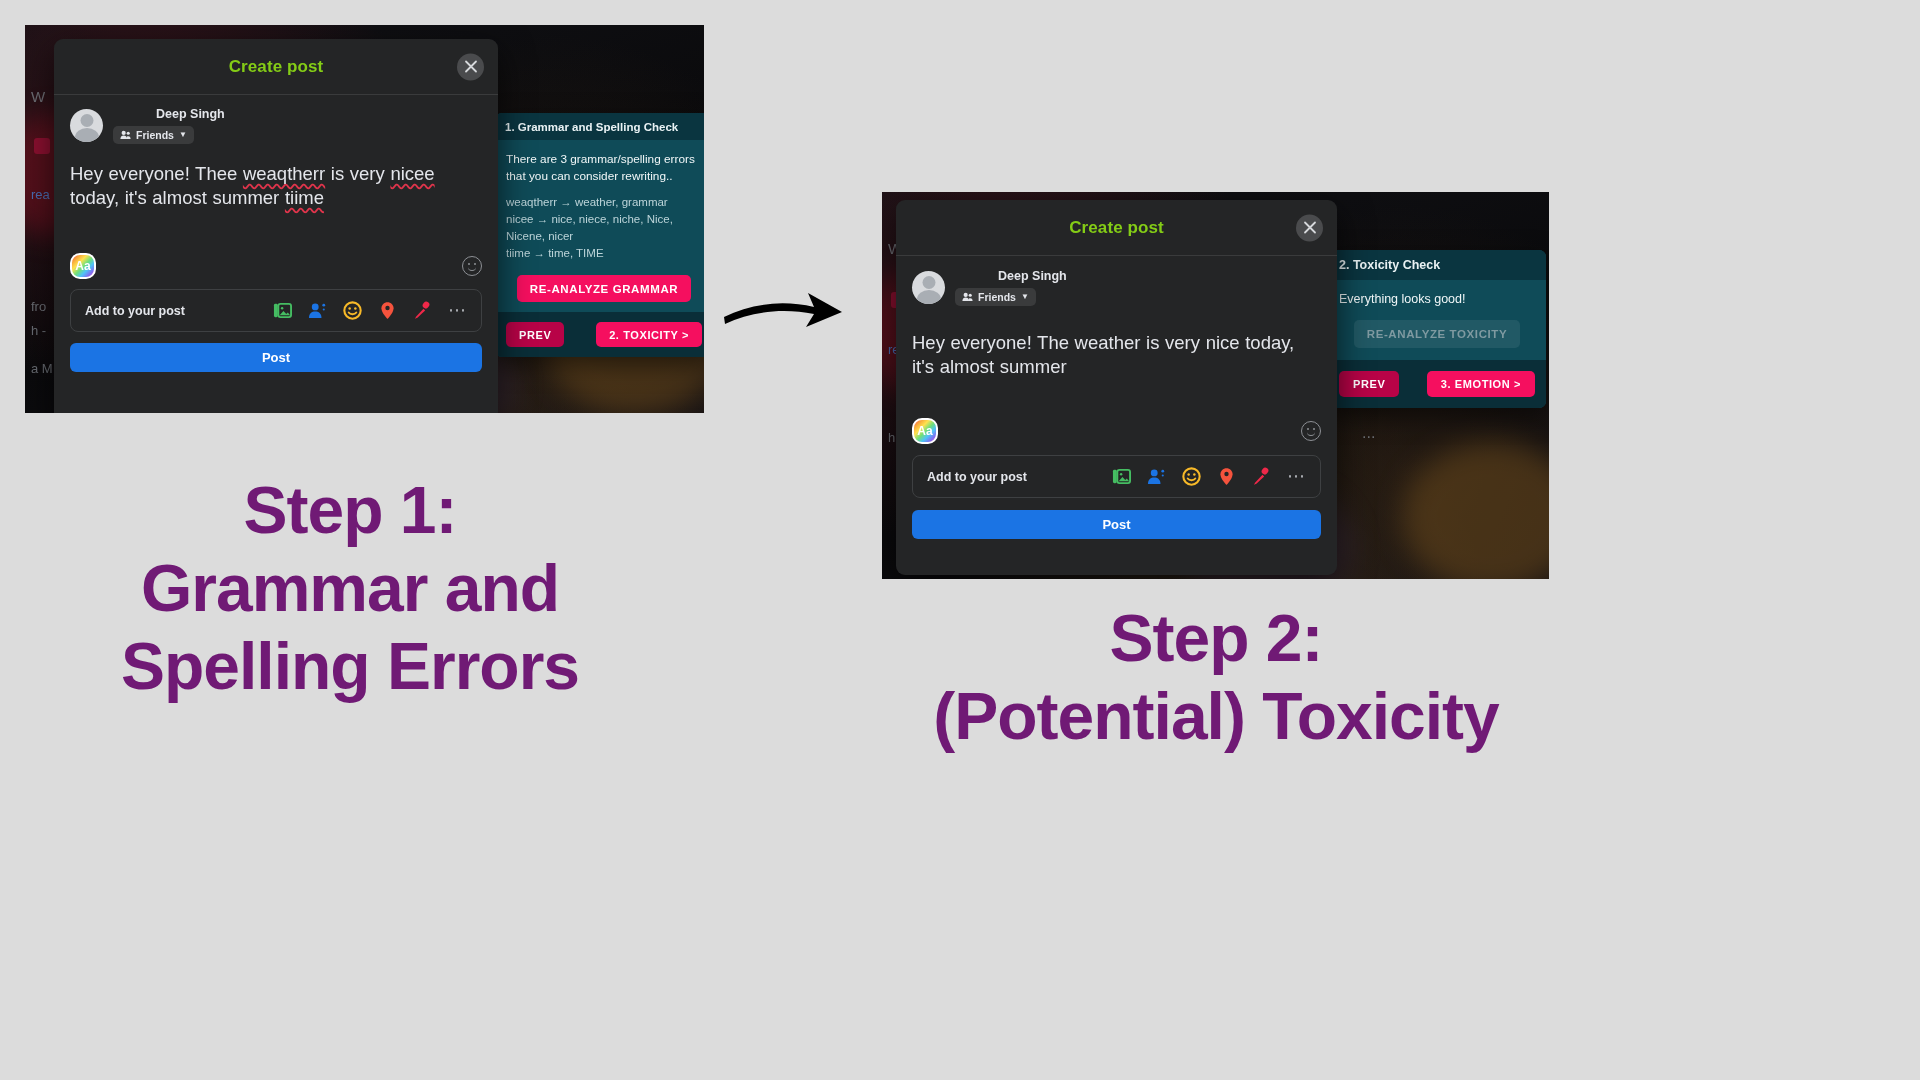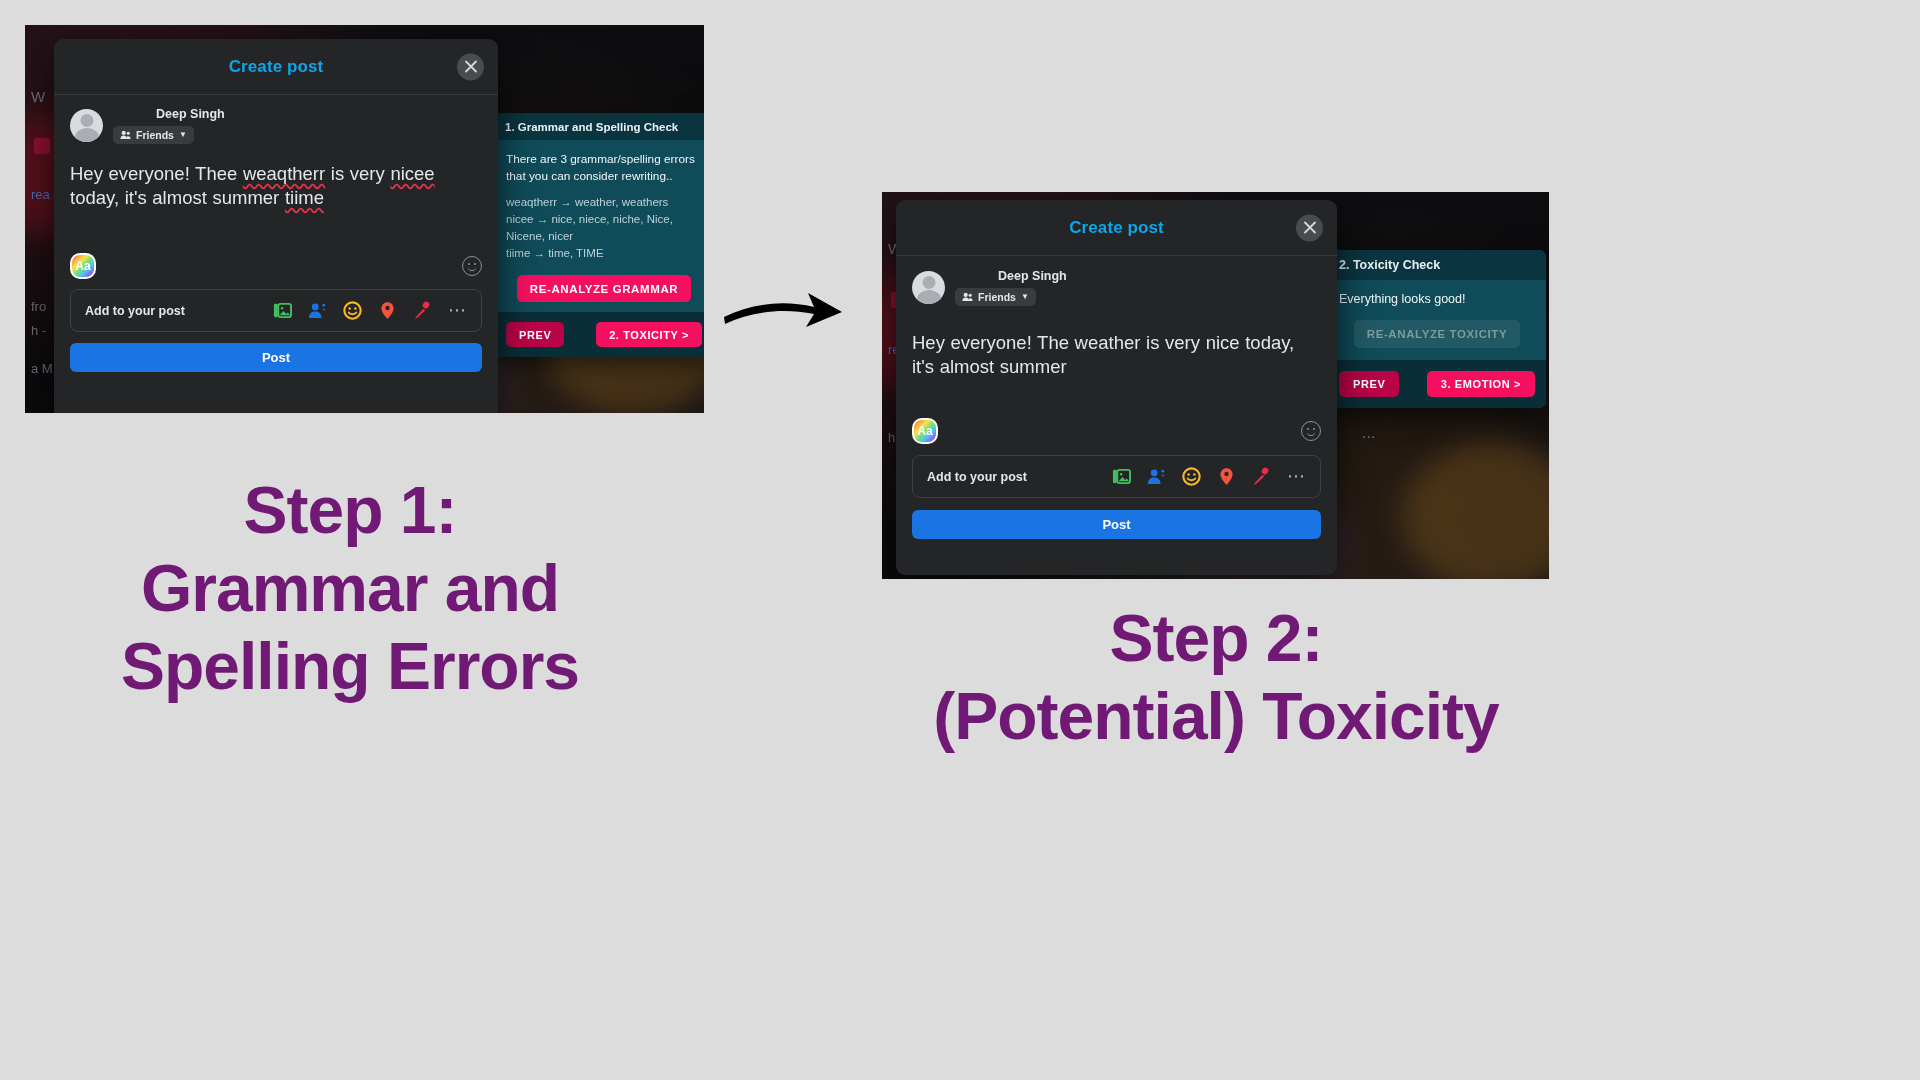--- a/index.html
+++ b/index.html
@@ -64,21 +64,21 @@
   }
   .dlg-head {
     position: relative;
     height: 55px;
     border-bottom: 1px solid #3a3b3c;
     display: flex;
     align-items: center;
     justify-content: center;
   }
   .dlg-title {
-    color: #0ea5e9;
+    color: #84cc16;
     font-weight: bold;
     letter-spacing: .1px;
   }
   .close-btn {
     position: absolute;
     right: 14px;
     top: 50%;
     transform: translateY(-50%);
     border-radius: 50%;
     background: #4a4b4d;
@@ -260,21 +260,21 @@
     <div class="bg-text" style="left:6px;top:274px;">fro</div>
     <div class="bg-text" style="left:6px;top:298px;">h -</div>
     <div class="bg-text" style="left:6px;top:336px;">a M</div>
     <div style="position:absolute;left:9px;top:113px;width:16px;height:16px;border-radius:3px;background:#8c1030;"></div>
 
     <div class="panel" id="panel1" style="left:470px;top:88px;width:218px;">
       <div class="panel-head" style="height:27px;padding:0 10px;font-size:11.5px;">1. Grammar and Spelling Check</div>
       <div class="panel-body" style="padding:11px 11px 10px 11px;">
         <div class="panel-lead" style="font-size:11.8px;line-height:1.45;">There are 3 grammar/spelling errors that you can consider rewriting..</div>
         <div style="margin-top:9px;">
-          <div class="panel-sub" style="font-size:11.5px;line-height:1.48;">weaqtherr → weather, weathers</div>
+          <div class="panel-sub" style="font-size:11.5px;line-height:1.48;">weaqtherr → weather, grammar</div>
           <div class="panel-sub" style="font-size:11.5px;line-height:1.48;">nicee → nice, niece, niche, Nice, Nicene, nicer</div>
           <div class="panel-sub" style="font-size:11.5px;line-height:1.48;">tiime → time, TIME</div>
         </div>
         <div style="display:flex;justify-content:center;margin-top:13px;">
           <div class="btn btn-pink" style="height:27px;padding:0 13px;font-size:11.5px;">RE-ANALYZE GRAMMAR</div>
         </div>
       </div>
       <div class="panel-actions" style="height:45px;padding:0 11px;">
         <div class="btn btn-crimson" style="height:25px;padding:0 13px;font-size:11px;">PREV</div>
         <div class="btn btn-pink" style="height:25px;padding:0 13px;font-size:11px;">2. TOXICITY &gt;</div>

